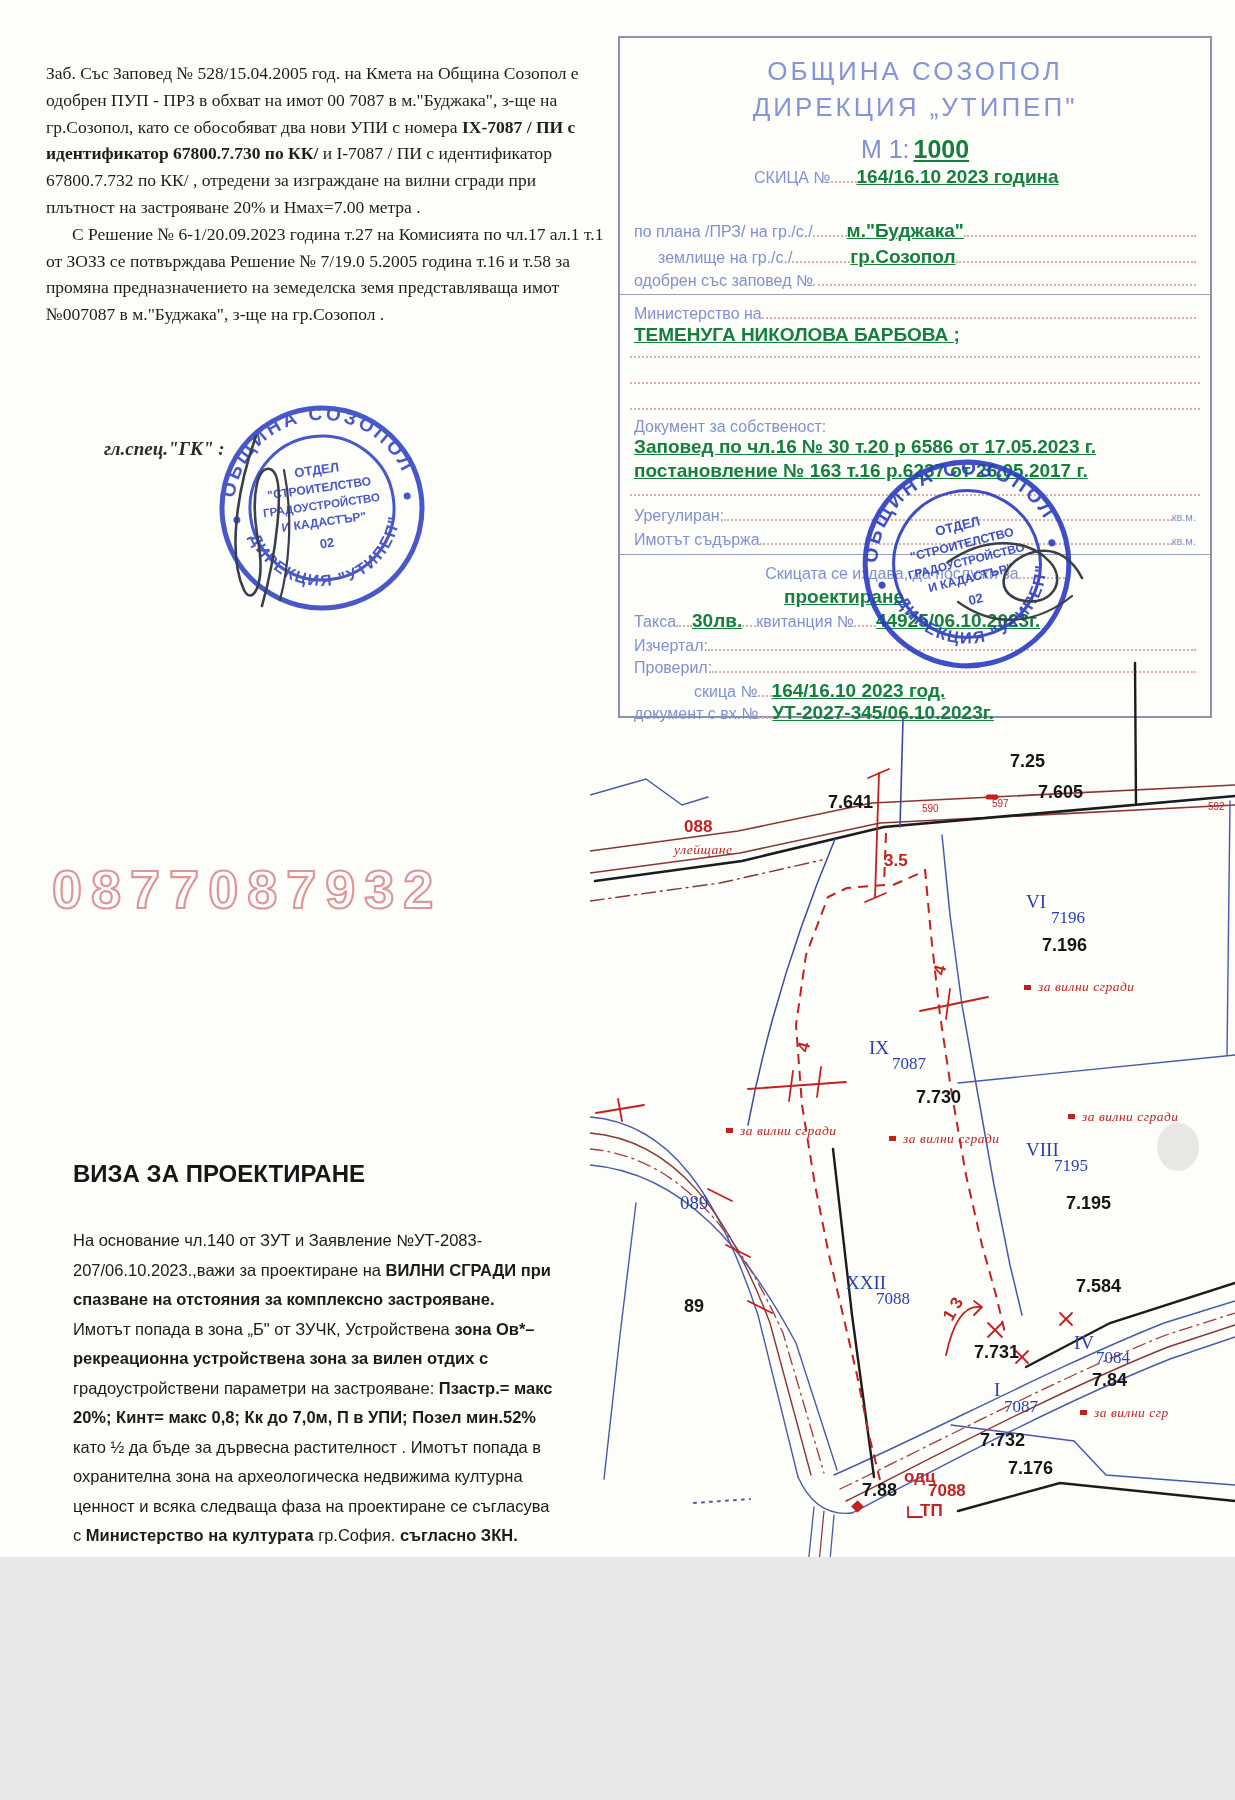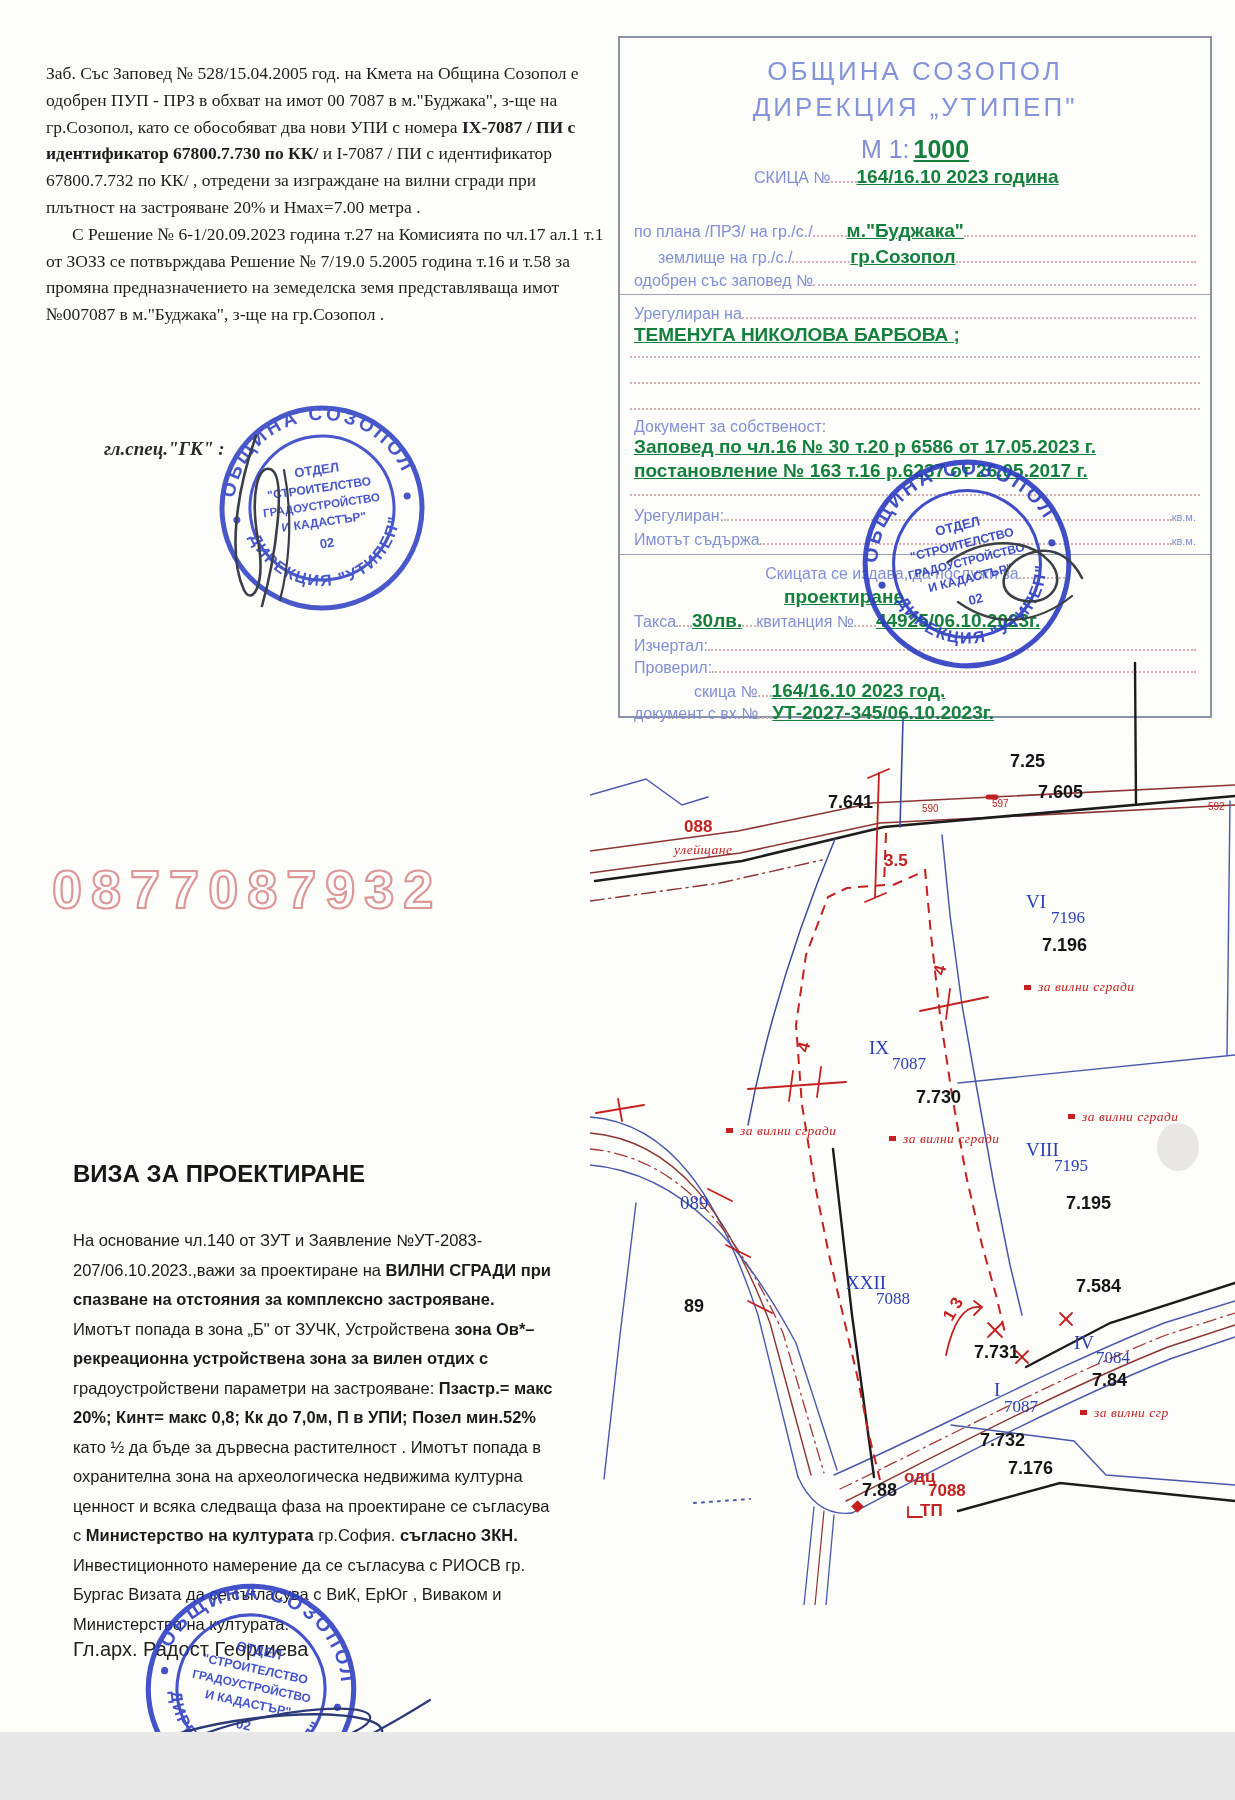--- a/index.html
+++ b/index.html
@@ -1,16 +1,16 @@
 <!DOCTYPE html>
 <html><head>
 <meta charset="utf-8">
 <style>
   html,body{margin:0;padding:0;background:#e8e8e8;}
-  #page{position:relative;width:1235px;height:1732px;background:#fdfdfa;overflow:hidden;
+  #page{position:relative;width:1235px;height:1557px;background:#fdfdfa;overflow:hidden;
         font-family:"Liberation Serif",serif;}
   
   .legal{position:absolute;left:46px;top:60px;width:558px;color:#1d1d1d;
          font-size:17.5px;line-height:26.8px;text-align:left;}
   .legal p{margin:0;}
   .legal p.ind{text-indent:26px;}
   .legal span.b{font-weight:700;}
   
   #formbox{position:absolute;left:618px;top:36px;width:590px;height:678px;
            border:2px solid #8d93a6;background:transparent;}
@@ -91,21 +91,21 @@
       <span class="dots" style="width:58px;"></span>
       <span class="fval">гр.Созопол</span>
       <span class="dots grow"></span>
     </div>
     <div class="frow" style="top:233px;">
       <span class="blb">одобрен със заповед №</span>
       <span class="dots grow"></span>
     </div>
     <div class="divline" style="top:256px;"></div>
     <div class="frow" style="top:266px;">
-      <span class="blb">Урегулиран на</span>
+      <span class="blb">Министерство на</span>
       <span class="dots grow"></span>
     </div>
     <div class="frow" style="top:286px;text-align:center;">
       <span class="fval">ТЕМЕНУГА  НИКОЛОВА  БАРБОВА ;</span>
     </div>
     <div class="dotline" style="top:318px;"></div>
     <div class="dotline" style="top:344px;"></div>
     <div class="dotline" style="top:370px;"></div>
     <div class="frow" style="top:380px;">
       <span class="blb">Документ за собственост:</span>

